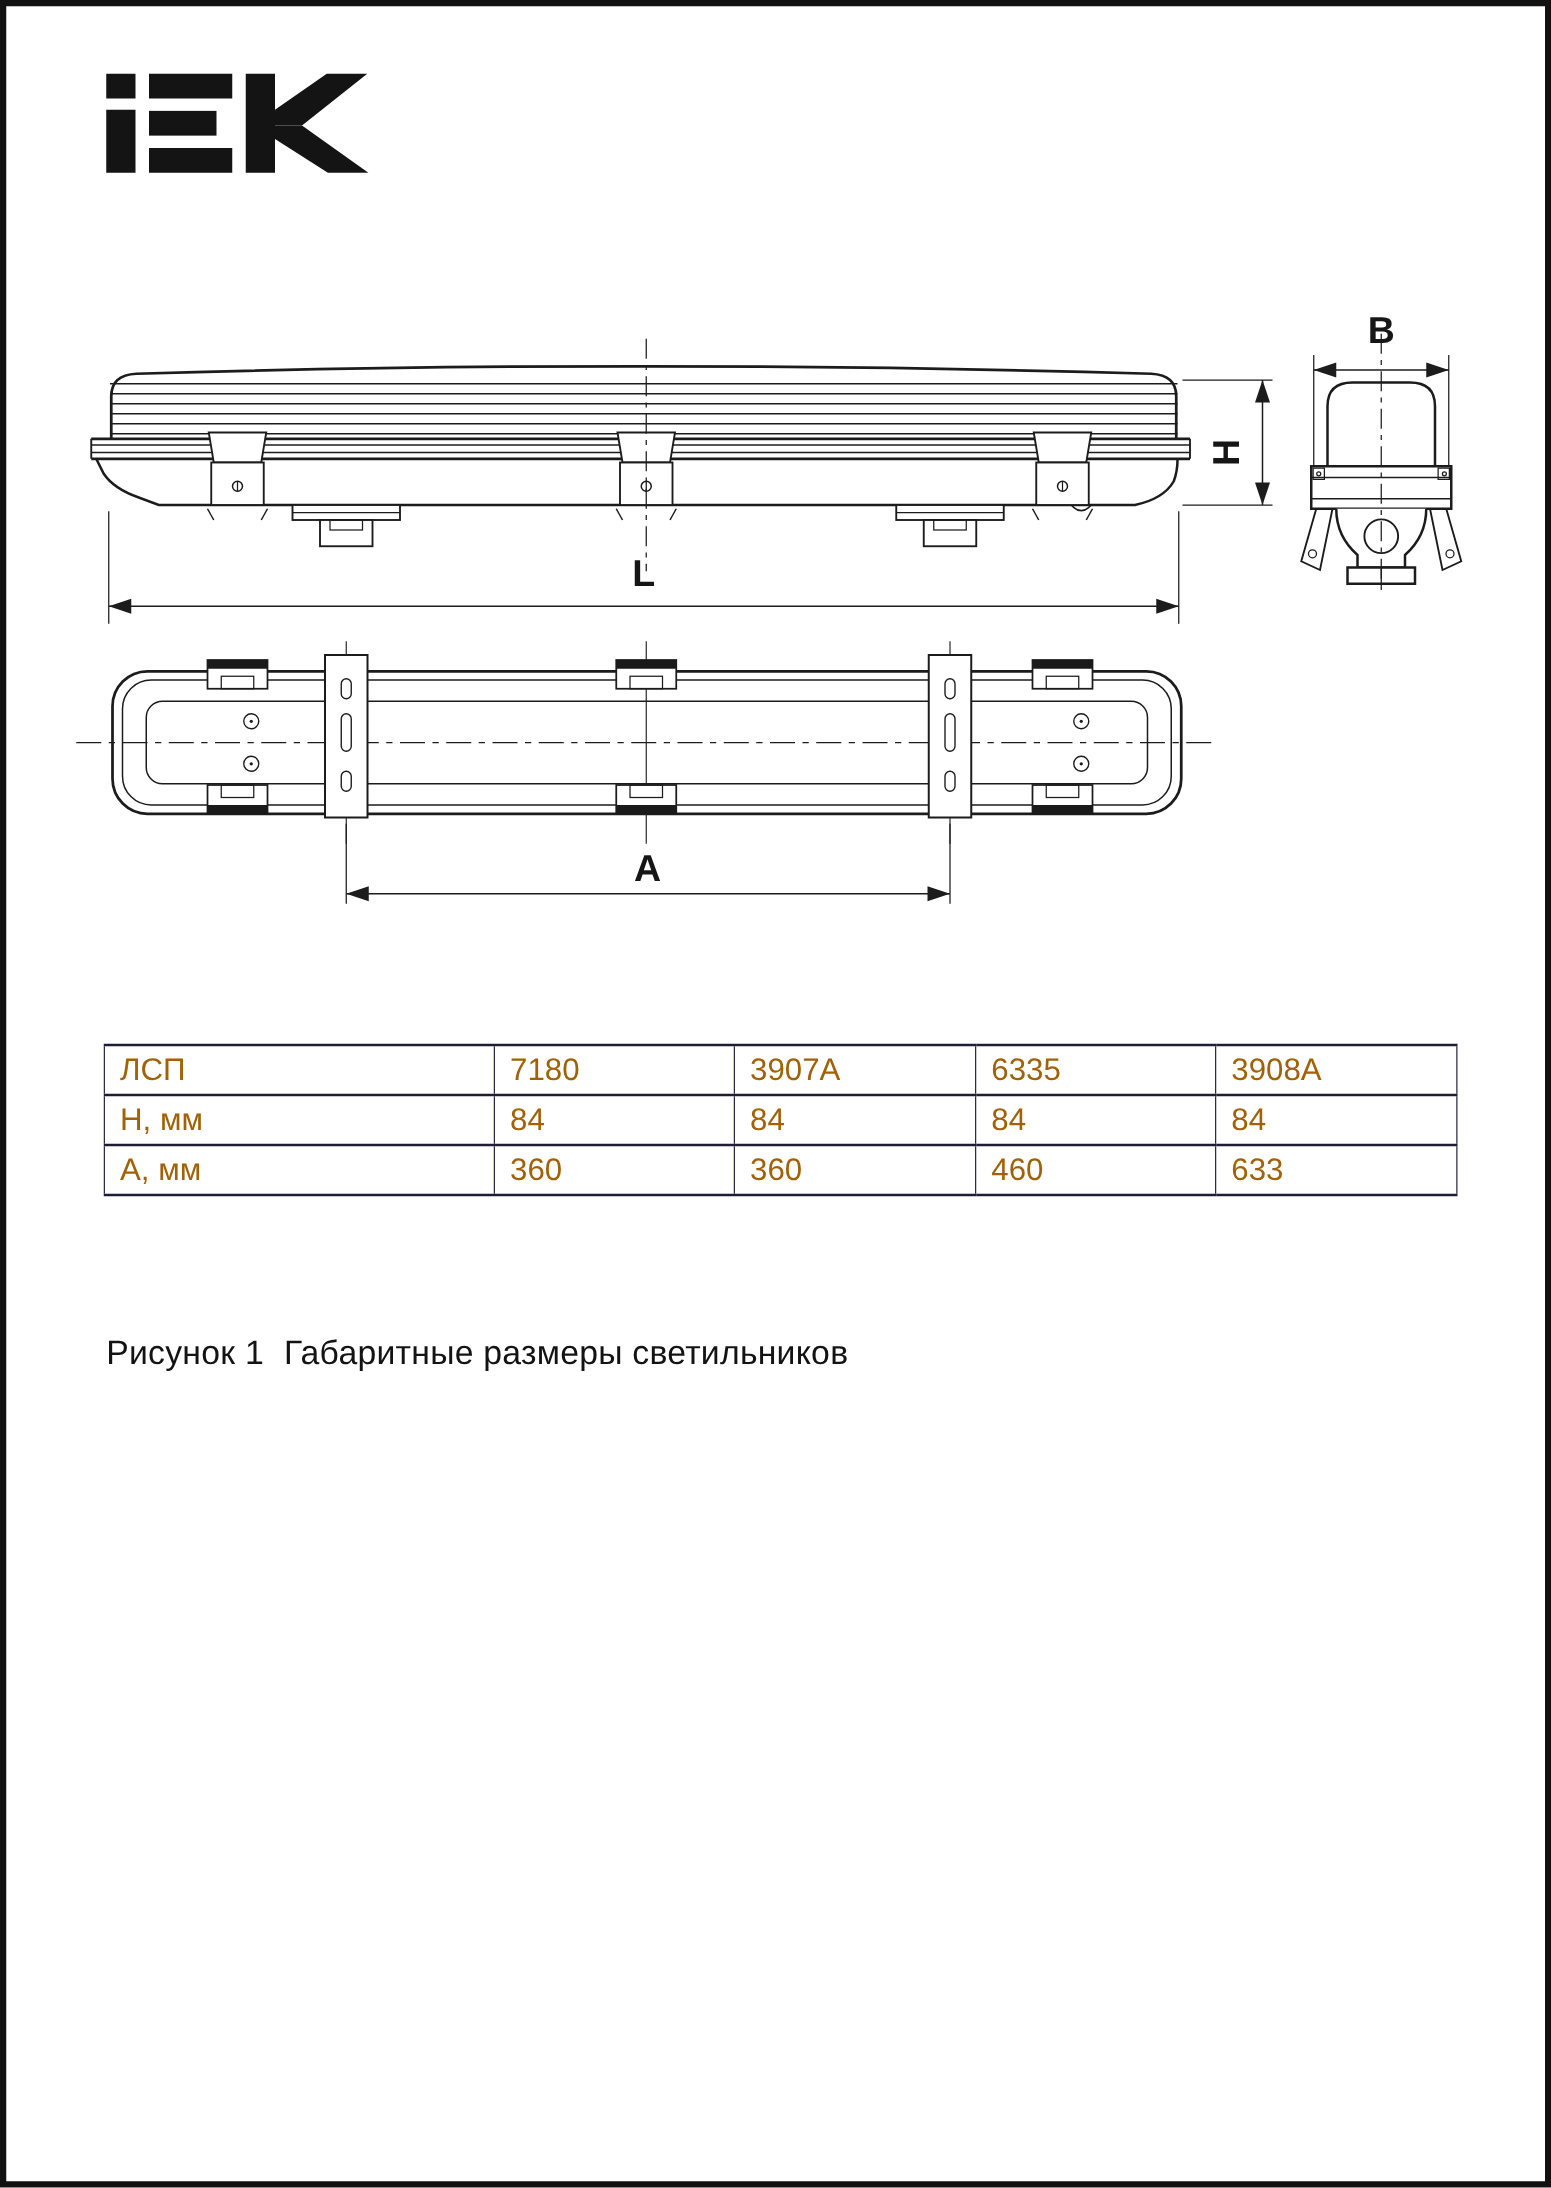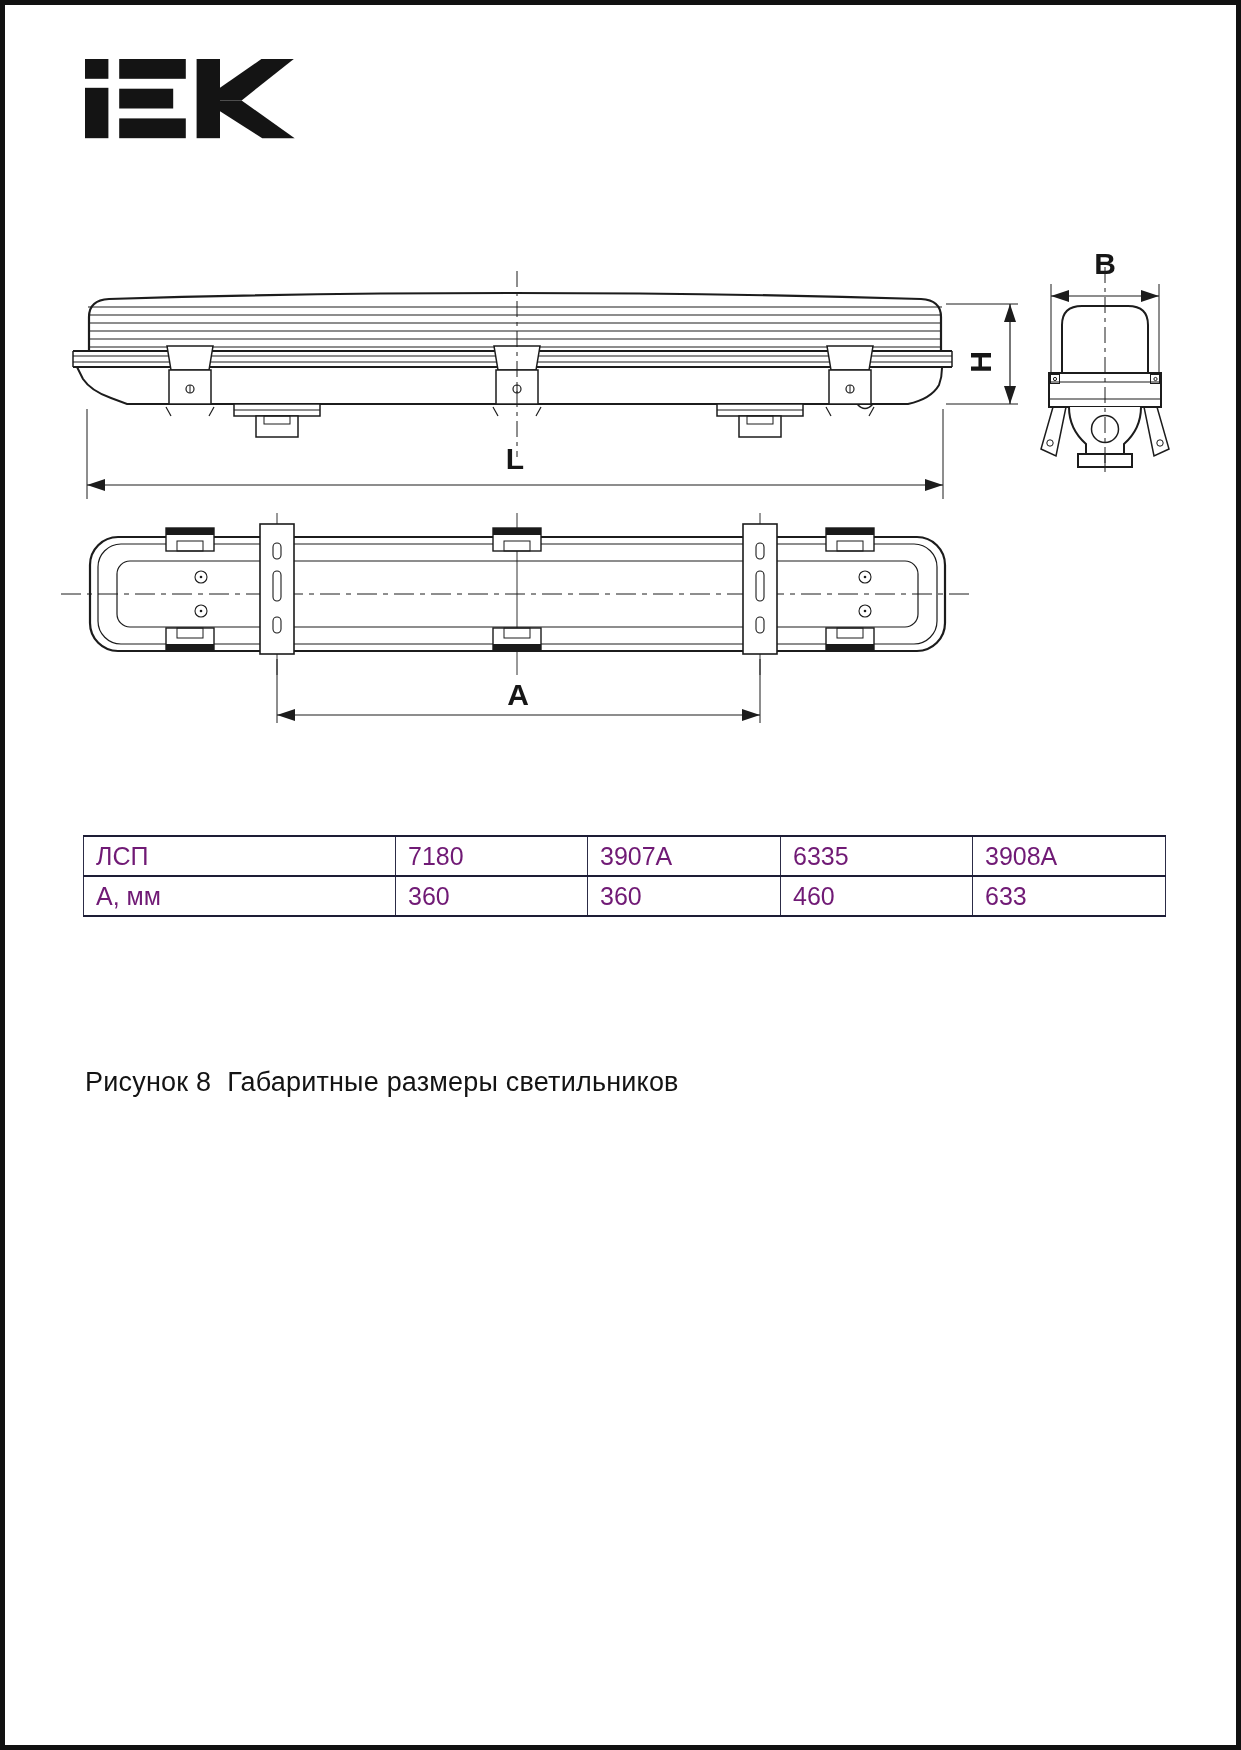--- a/index.html
+++ b/index.html
@@ -12,21 +12,21 @@
     font-family:"Liberation Sans", sans-serif;
     color:#111;
     overflow:hidden;
   }
   .drawing{position:absolute;left:0;top:0;}
   .dim-label{font-family:"Liberation Sans",sans-serif;font-size:30px;font-weight:600;fill:#161616;}
   
   .spec-table{
     position:absolute;left:78px;top:830px;width:1082px;
     border-collapse:collapse;table-layout:fixed;
-    font-size:25px;color:#701a75;
+    font-size:25px;color:#a16207;
   }
   .spec-table td{
     border-top:2.5px solid #1d1d35;
     border-bottom:2.5px solid #1d1d35;
     border-left:1.5px solid #2c2c46;
     border-right:1.5px solid #2c2c46;
     height:38px;
     padding:0 0 0 12px;
     vertical-align:middle;
     white-space:nowrap;
@@ -250,26 +250,33 @@
     </colgroup>
     <tbody>
       <tr>
         <td>ЛСП</td>
         <td>7180</td>
         <td>3907А</td>
         <td>6335</td>
         <td>3908А</td>
       </tr>
       <tr>
+        <td>Н, мм</td>
+        <td>84</td>
+        <td>84</td>
+        <td>84</td>
+        <td>84</td>
+      </tr>
+      <tr>
         <td>А, мм</td>
         <td>360</td>
         <td>360</td>
         <td>460</td>
         <td>633</td>
       </tr>
     </tbody>
   </table>
 
   <div class="caption">
-    <span class="cap-num">Рисунок 8</span><span>Габаритные размеры светильников</span>
+    <span class="cap-num">Рисунок 1</span><span>Габаритные размеры светильников</span>
   </div>
 
 </div>
 
 </body></html>

